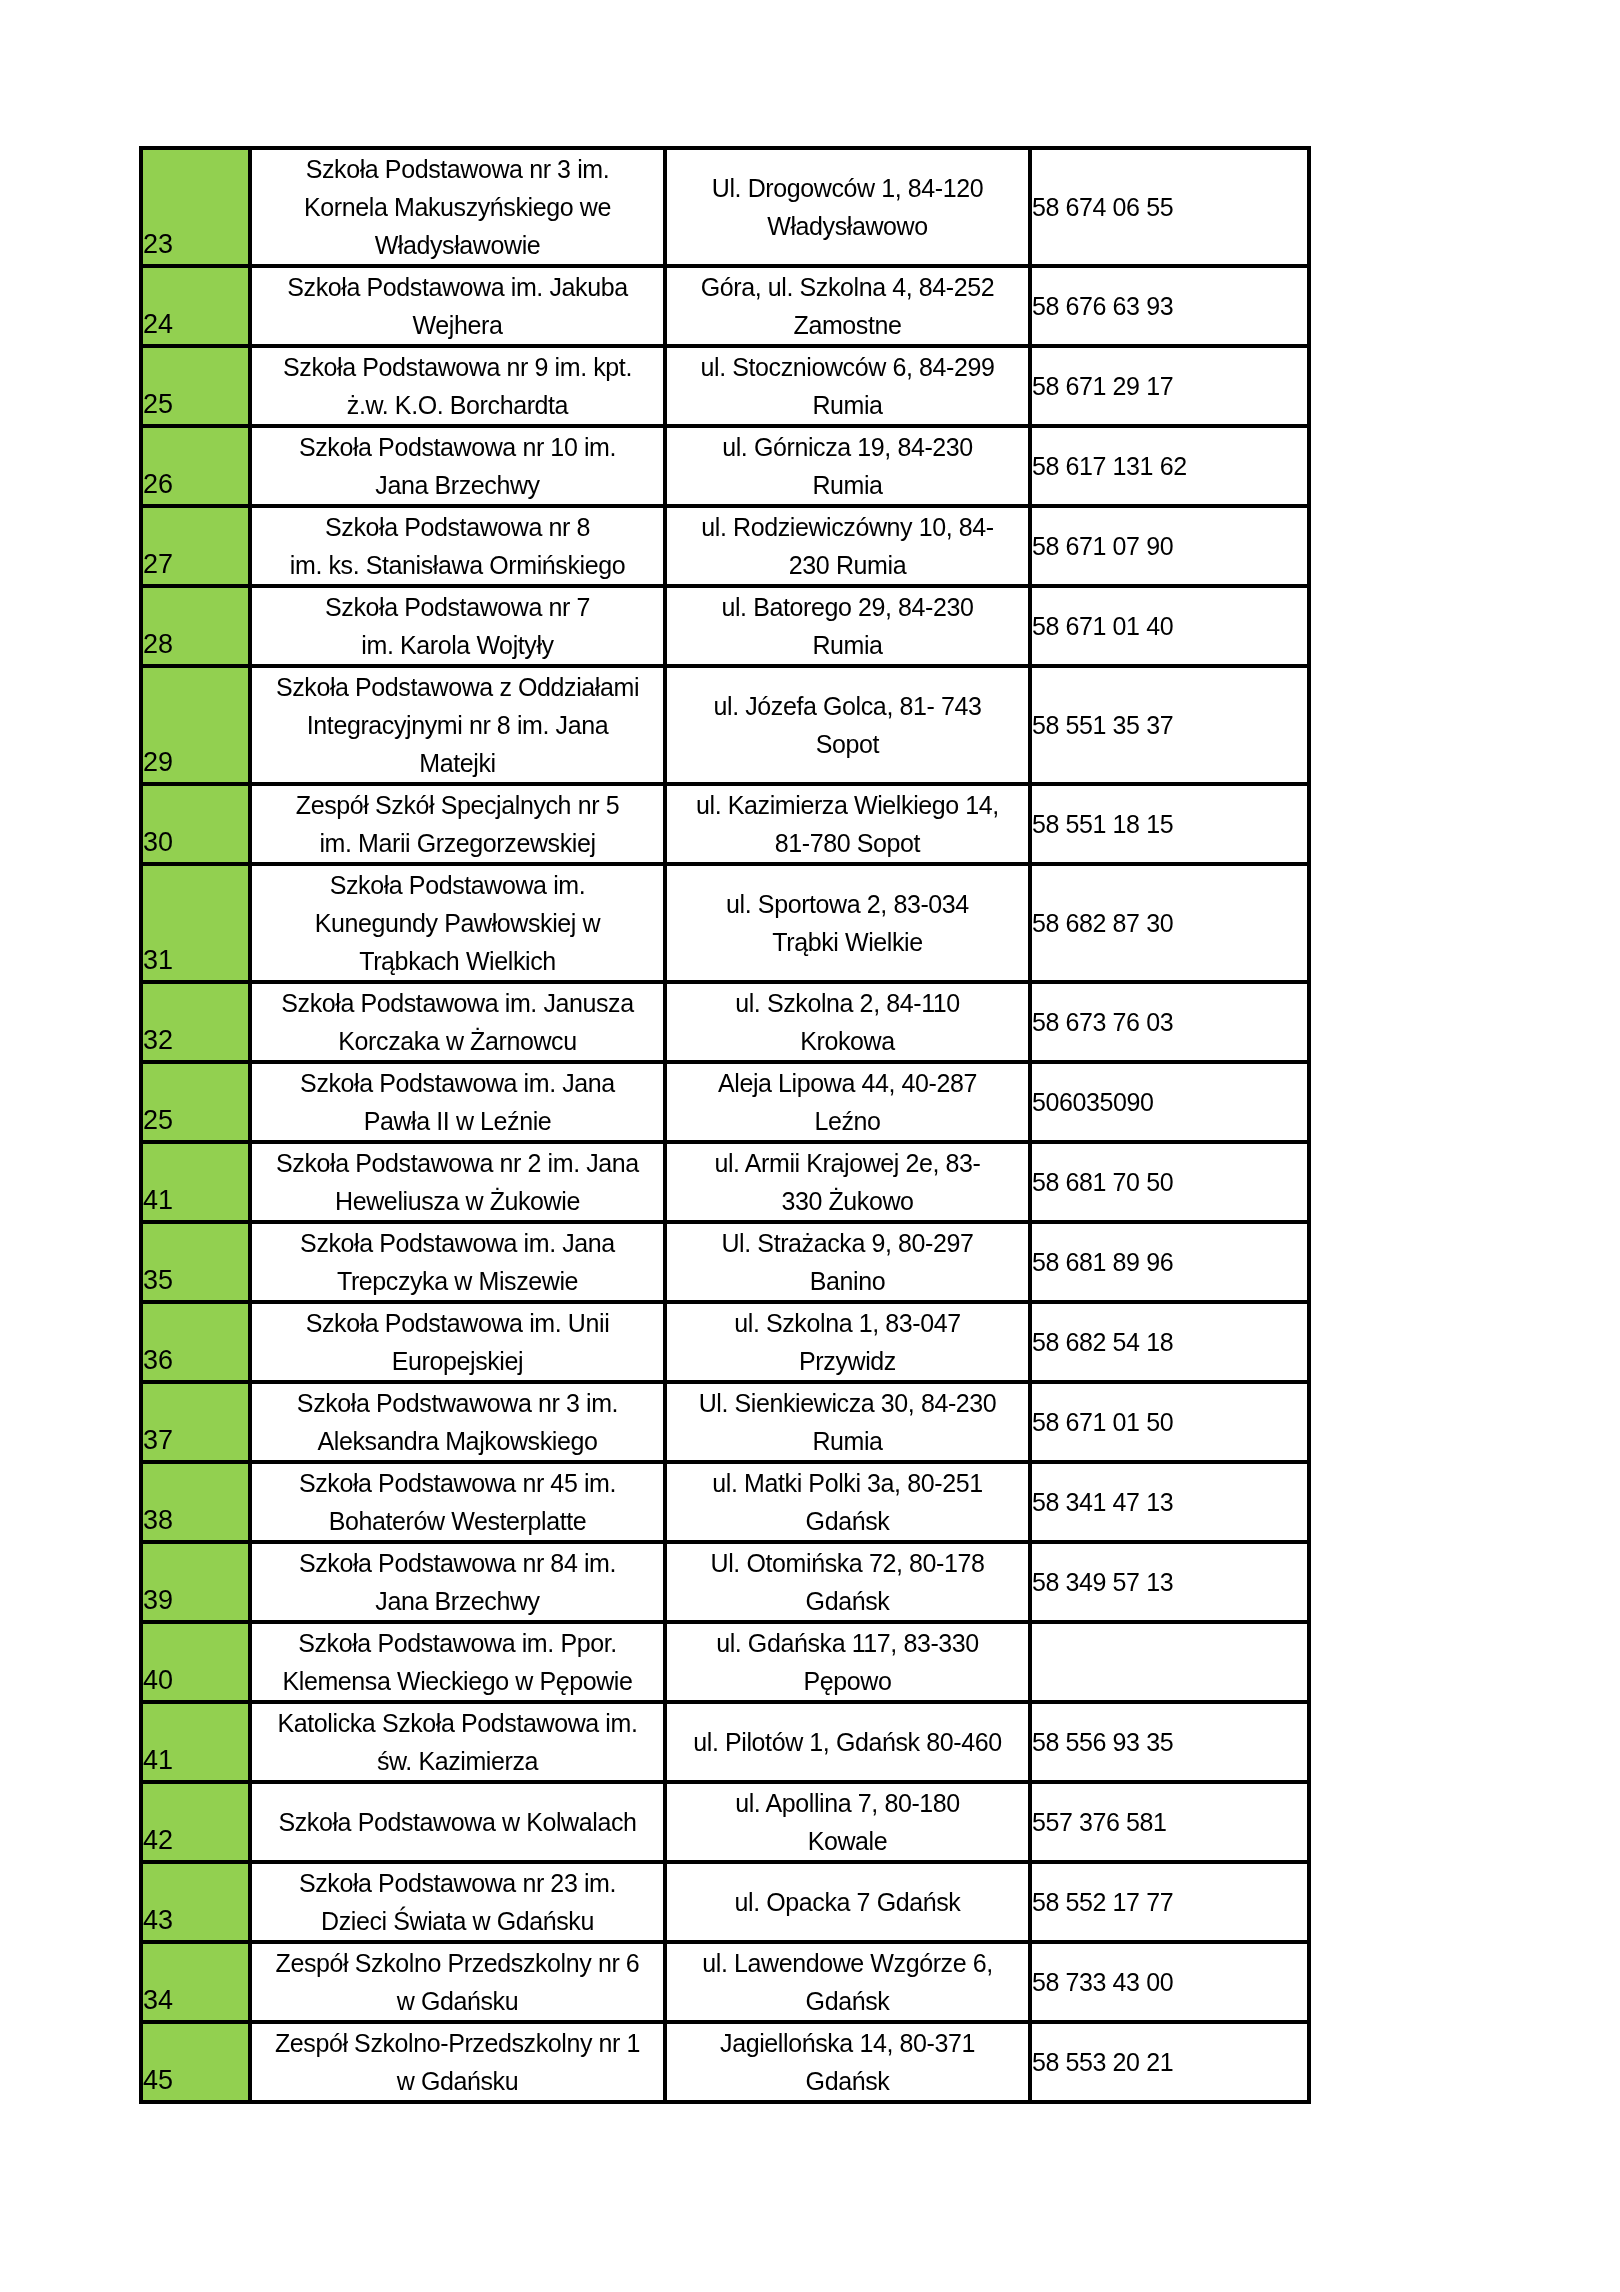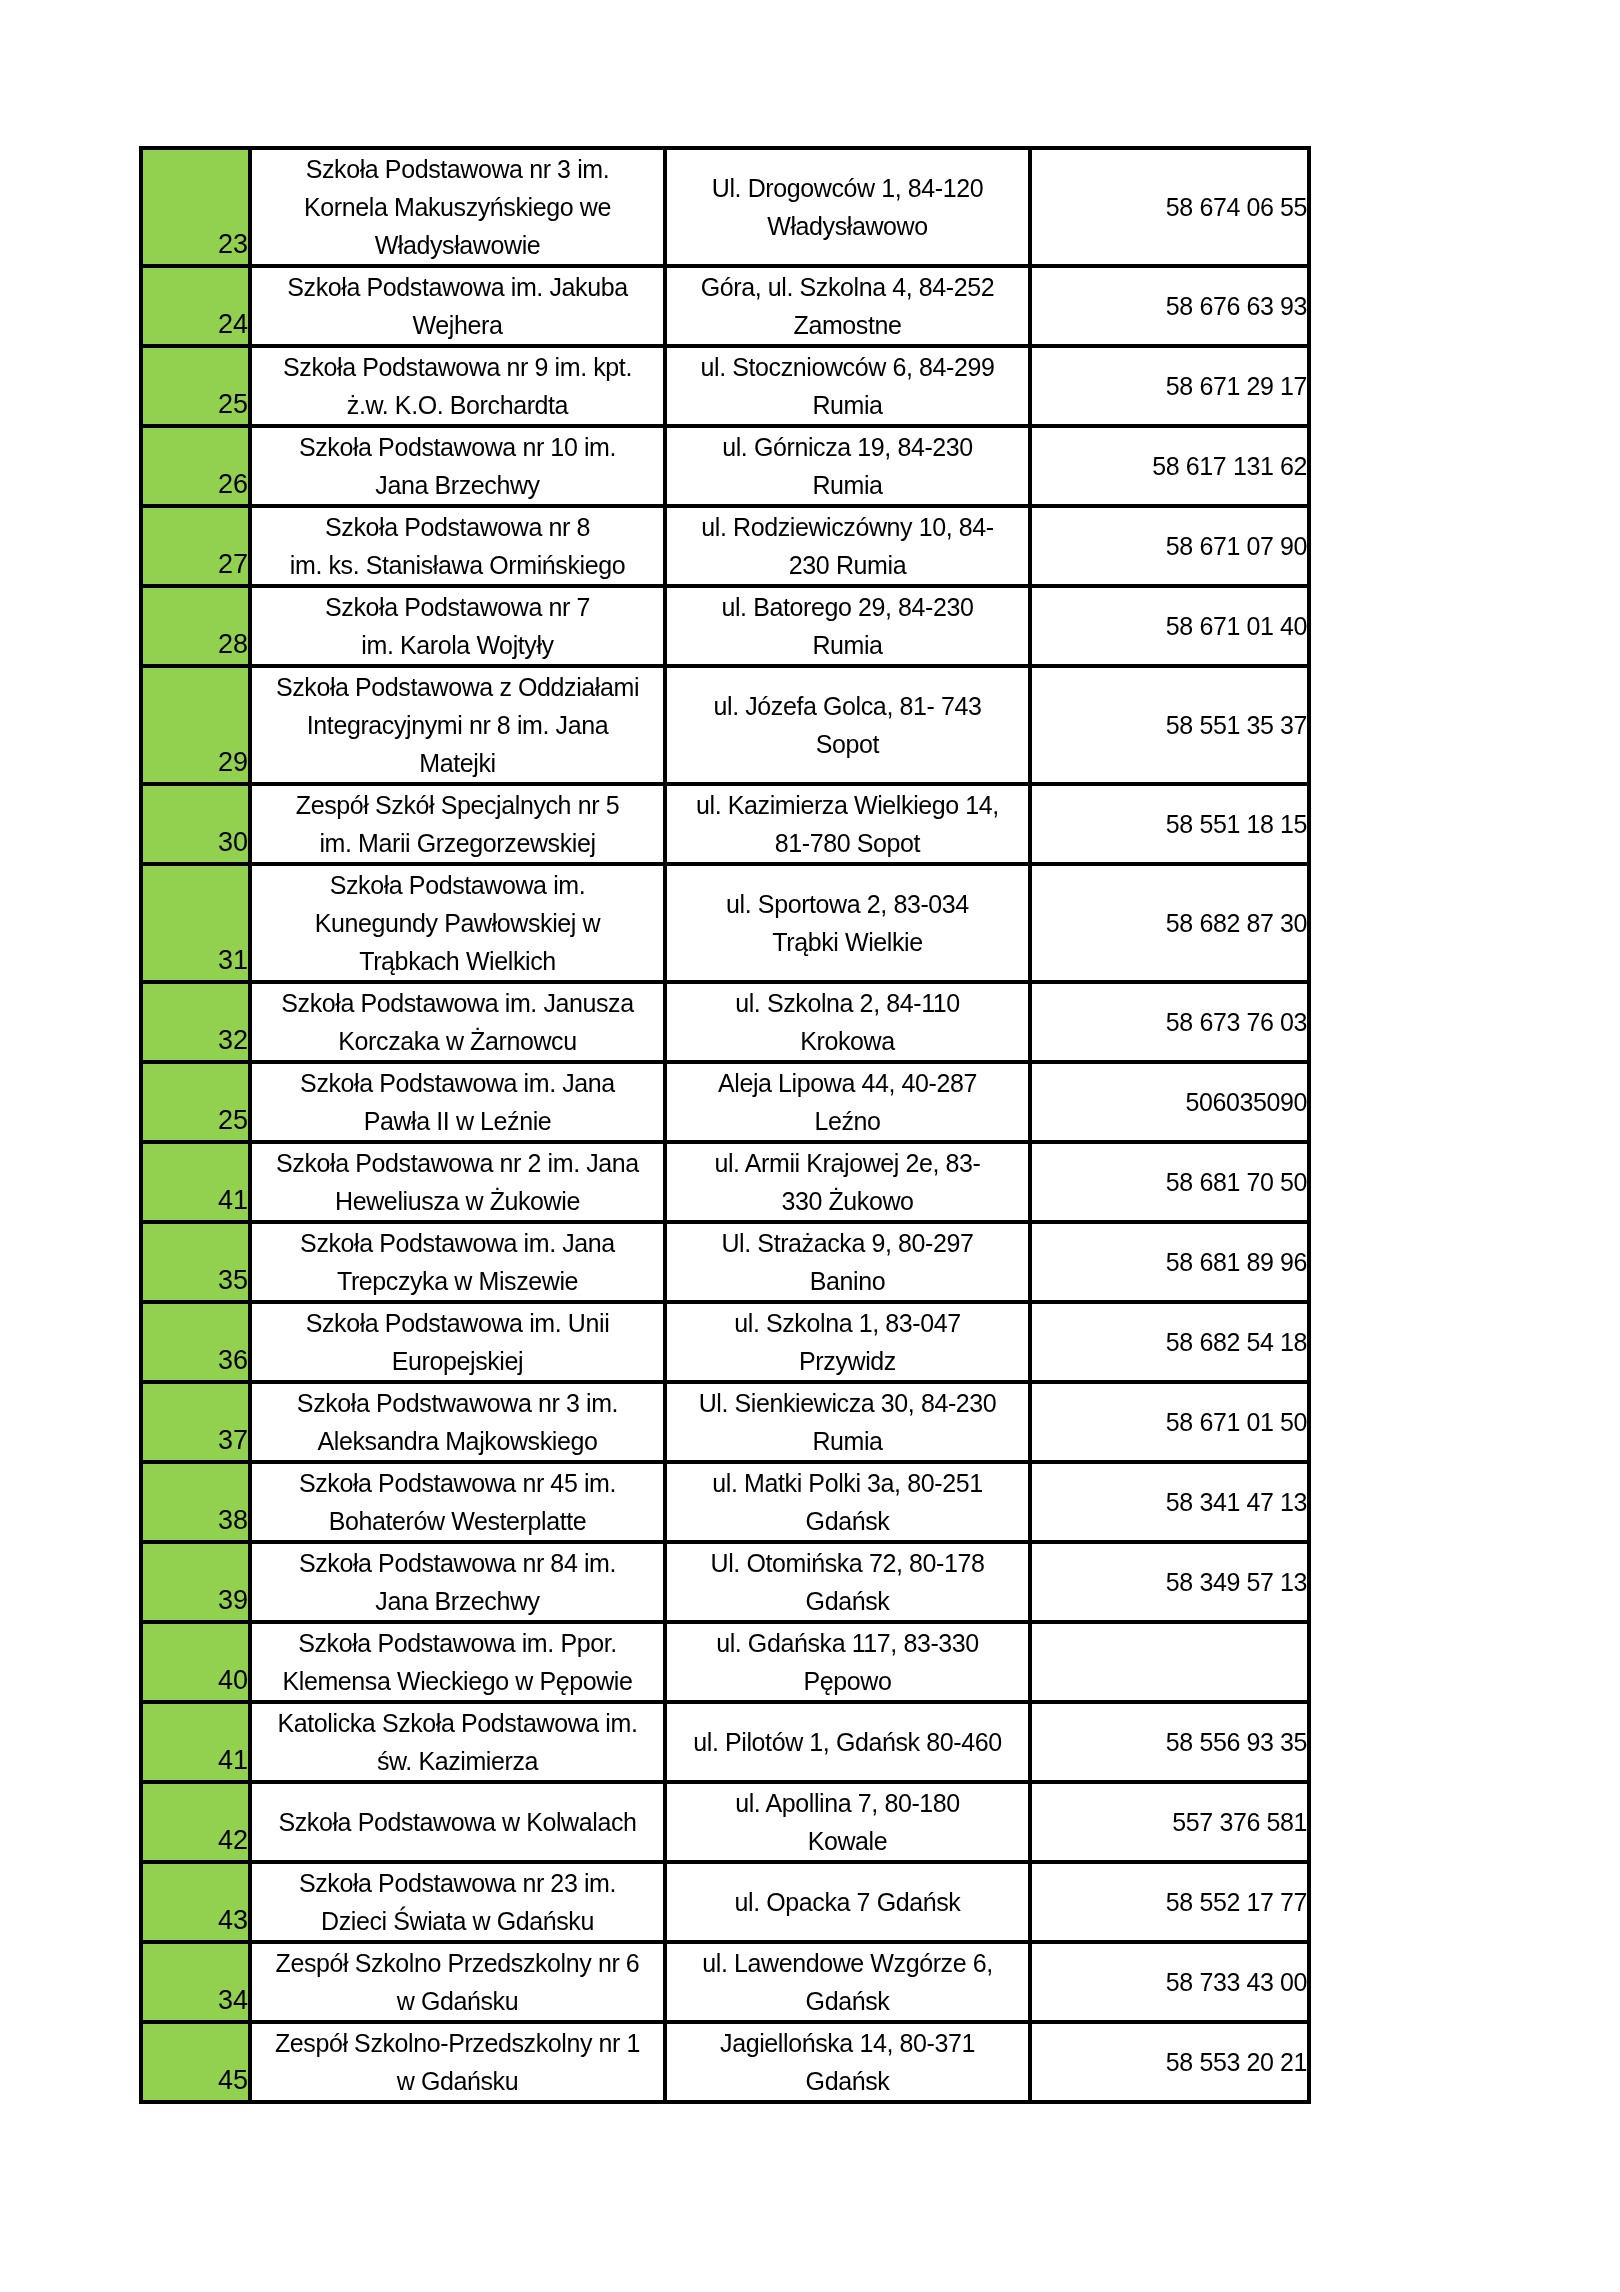--- a/index.html
+++ b/index.html
@@ -25,36 +25,36 @@
   .col-phone { width: 279px; }
   td {
     border: 4.5px solid var(--border-color, #000000);
     padding: 0;
     overflow: hidden;
   }
   tr.row { height: 79px; }
   tr.row.tall { height: 118px; }
   td.num {
     background: var(--num-bg, #92d050);
-    text-align: right;
+    text-align: left;
     vertical-align: bottom;
     font-size: 27px;
     padding-bottom: 6.3px;
     line-height: 1;
   }
   td.name, td.addr {
     text-align: center;
     vertical-align: middle;
     font-size: 25px;
     line-height: 38px;
     white-space: pre;
     letter-spacing: -0.4px;
   }
   td.phone {
-    text-align: right;
+    text-align: left;
     vertical-align: middle;
     font-size: 25px;
     letter-spacing: -0.4px;
   }
 </style>
 </head>
 <body>
 
 <div class="page">
   <table class="schools-table">

